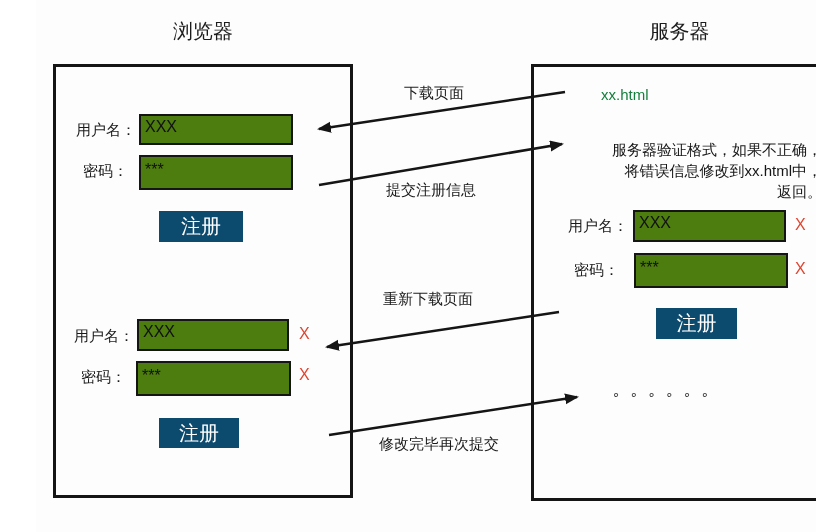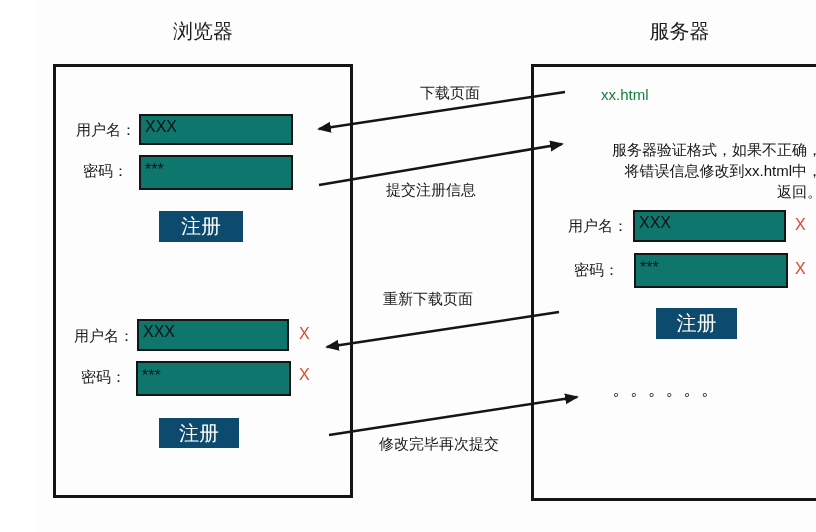--- a/index.html
+++ b/index.html
@@ -30,21 +30,21 @@
   }
   .field-label {
     position: absolute;
     font-size: 15px;
     color: #1a1a1a;
     white-space: nowrap;
   }
   .mock-input {
     position: absolute;
     border: 2.5px solid #151515;
-    background: #0f766e;
+    background: #4d7c0f;
     font-family: "Liberation Sans", "DejaVu Sans", sans-serif;
     font-size: 16px;
     padding: 0 4px 6px 4px;
     color: #111;
     outline: none;
   }
   .register-btn {
     position: absolute;
     background: #0c4a6e;
     color: #ffffff;
@@ -132,21 +132,21 @@
   <div class="field-label" style="left:532px; top:217px;">用户名：</div>
   <input class="mock-input" style="left: 597px; top: 210px; width: 153px; height: 32px;" value="XXX">
   <span class="error-x" style="left:759px; top:216px;">X</span>
   <div class="field-label" style="left:538px; top:261px;">密码：</div>
   <input class="mock-input" style="left: 598px; top: 253px; width: 154px; height: 35px;" value="***">
   <span class="error-x" style="left:759px; top:260px;">X</span>
   <button class="register-btn" style="left:620px; top:308px; width:81px; height:31px;">注册</button>
 
   <div class="ellipsis">∘ ∘ ∘ ∘ ∘ ∘</div>
 
-  <div class="arrow-label" style="left:384px; top:84px;">下载页面</div>
+  <div class="arrow-label" style="left:368px; top:84px;">下载页面</div>
   <div class="arrow-label" style="left:350px; top:181px;">提交注册信息</div>
   <div class="arrow-label" style="left:347px; top:290px;">重新下载页面</div>
   <div class="arrow-label" style="left:343px; top:435px;text-align:center;">修改完毕再次提交</div>
 
   <svg class="arrows-svg" viewBox="0 0 816 532">
     <defs>
       <marker id="ah" markerUnits="userSpaceOnUse" markerWidth="15" markerHeight="12" refX="12" refY="5.5" orient="auto">
         <path d="M0,0 L14,5.5 L0,11 Z" fill="#151515"></path>
       </marker>
     </defs>

